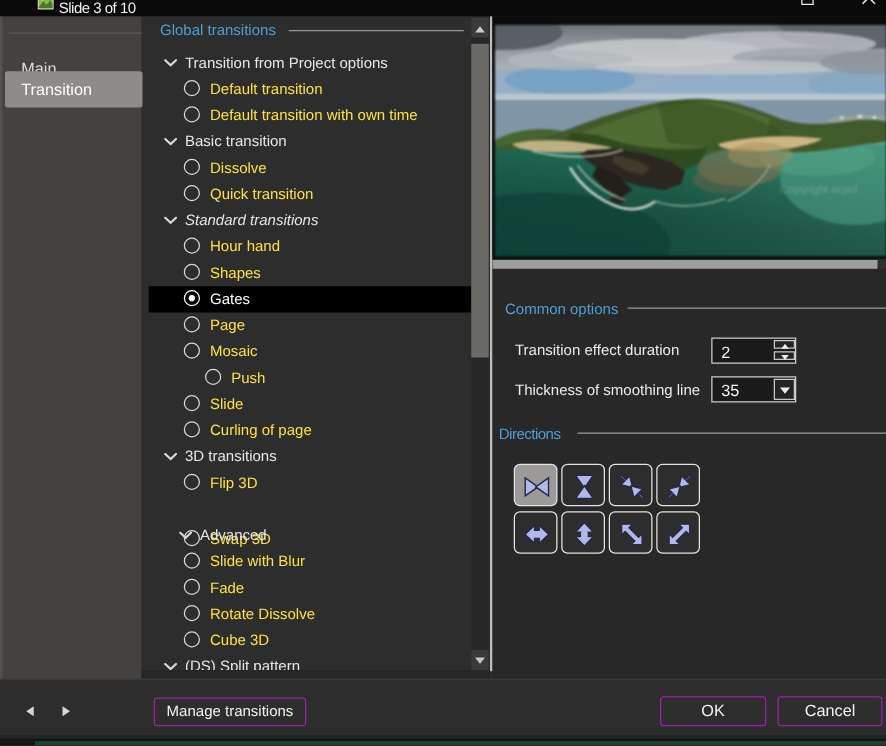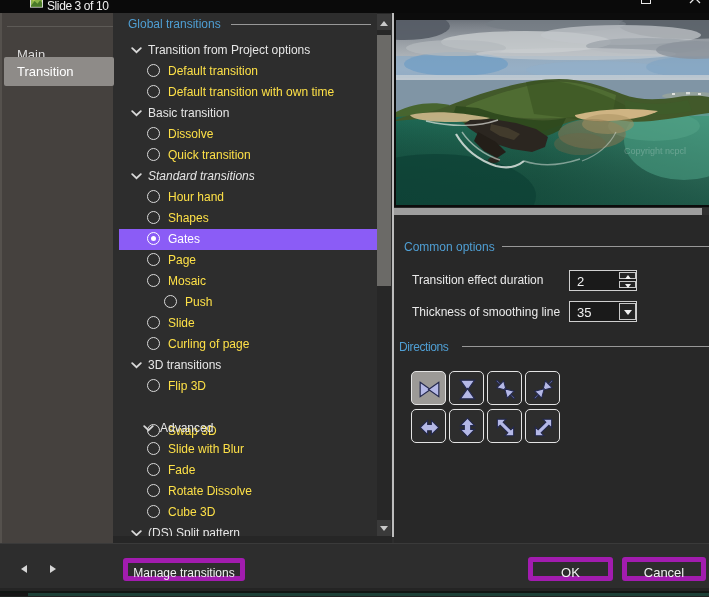--- a/index.html
+++ b/index.html
@@ -21,21 +21,21 @@
   #tabsel span { position:absolute; left:13px; top:7px; font-size:13px; color:#ffffff; }
   
   #list { left:113px; top:13px; width:279px; height:523px; background:#2d2d2d; overflow:hidden; }
   .bluelabel { color:#4f9fd4; font-size:12px; }
   .hline { height:1px; background:#989898; }
   .grouprow, .radiorow { position:absolute; height:21px; }
   .chev { position:absolute; left:18px; width:11px; height:7px; }
   .gtext { position:absolute; left:35px; top:3px; font-size:12px; color:#e6e6e6; white-space:nowrap; }
   .radio { position:absolute; left:34px; top:3.5px; width:13px; height:13px; border:1.5px solid #d9d9d9; border-radius:50%; background:transparent; }
   .rtext { position:absolute; left:55px; top:3px; font-size:12px; color:#fde047; white-space:nowrap; }
-  #gatesrow { position:absolute; left:6px; top:215.5px; width:258px; height:21px; background:#8b5cf6; }
+  #gatesrow { position:absolute; left:6px; top:215.5px; width:258px; height:21px; background:#000000; }
   #gatesrow .radio { left:28px; border-color:#ffffff; }
   #gatesrow .radio i { position:absolute; left:2.5px; top:2.5px; width:5px; height:5px; border-radius:50%; background:#ffffff; }
   #gatesrow .rtext { left:49px; color:#ffffff; }
   
   #sbar { left:377px; top:13px; width:14px; height:523px; background:#272727; }
   #sbar .sbtn { position:absolute; left:0; width:14px; height:16px; background:#3a3a3a; }
   #sbar .thumb { position:absolute; left:0; top:22px; width:14px; height:251px; background:#6b6a67; }
   .tri { width:0; height:0; position:absolute; }
   
   #divider { left:392px; top:13px; width:2px; height:524px; background:#bdbdbd; }
@@ -50,21 +50,21 @@
   .editbox { position:absolute; width:68px; height:21px; border:1px solid #cfcfcf; background:#1a1a1a; }
   .editbox .val { position:absolute; left:7px; top:3px; font-size:13px; color:#f2f2f2; }
   .spinbtn { position:absolute; left:49px; width:17px; height:7px; border:1px solid #c8c8c8; background:#242424; }
   .ddbtn { position:absolute; left:49px; top:1px; width:17px; height:17px; border:1px solid #c8c8c8; background:#242424; }
   .dirbtn { position:absolute; width:35px; height:34px; border:1.5px solid #e4e4e4; border-radius:5px; background:#2d2d2d; }
   .dirbtn.sel { background:#9c9a97; }
   .dirbtn svg { position:absolute; left:7px; top:6.5px; }
   
   #bbar { left:0; top:543px; width:709px; height:47px; background:#2d2d2d; border-top:1px solid #3a3a3a; }
   .navtri { position:absolute; width:0; height:0; }
-  .btn { position:absolute; border:5px solid #a21caf; border-radius:3px; background:#2d2d2d; color:#f2f2f2; font-size:12px; text-align:center; }
+  .btn { position:absolute; border:1px solid #a21caf; border-radius:3px; background:#2d2d2d; color:#f2f2f2; font-size:12px; text-align:center; }
   #strip1 { left:0; top:588px; width:709px; height:3px; background:#242424; }
   #strip2 { left:0; top:591px; width:709px; height:2px; background:#111613; }
   #strip3 { left:0; top:593px; width:709px; height:4px; background:#1d4037; }
 </style>
 </head>
 <body>
 <div id="win">
 
   <div id="list" class="abs">
     <div class="bluelabel abs" style="left:15px; top:4px;">Global transitions</div>

